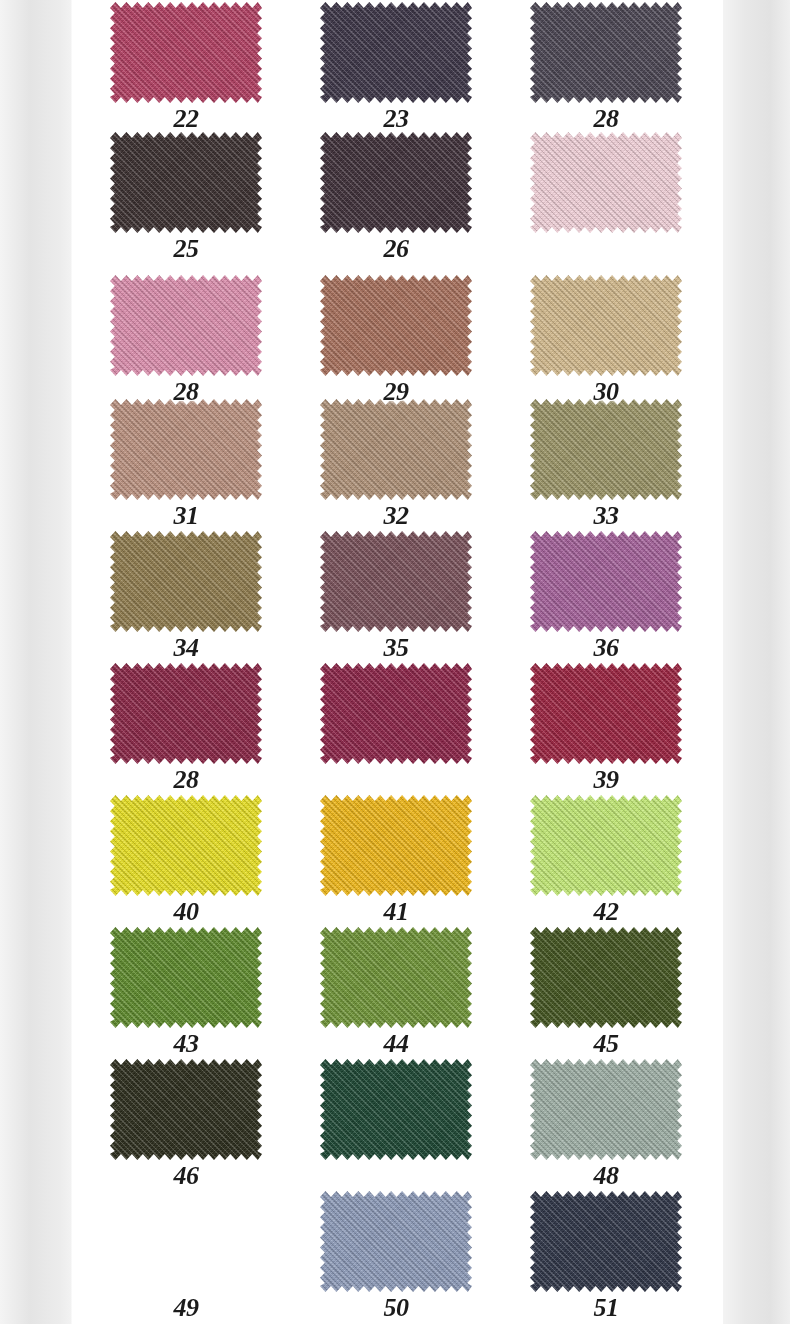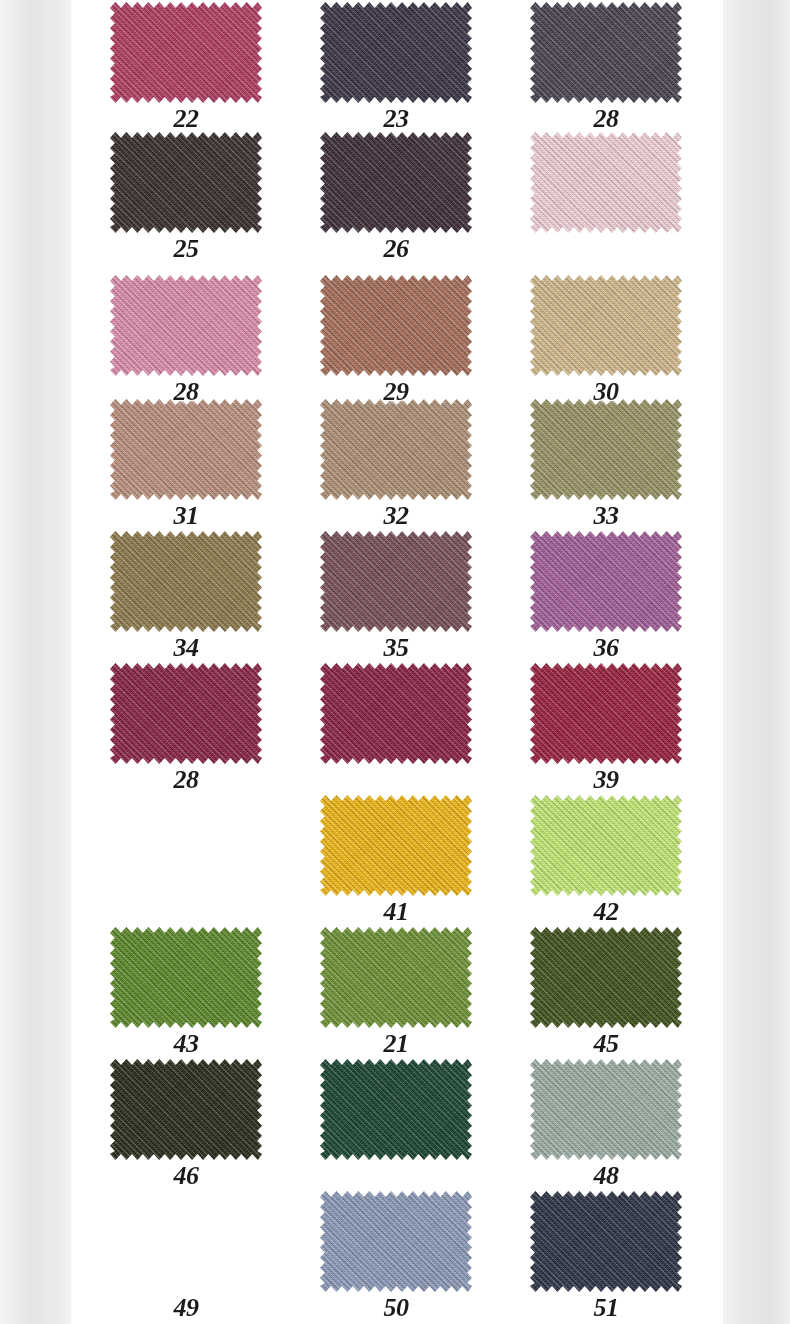--- a/index.html
+++ b/index.html
@@ -272,20 +272,26 @@
             </div>
           </div>
           <div class="cell c2">
             <div class="swatch">
               <div class="cloth" style="background-color: rgb(155, 35, 64);"></div>
             </div>
             <div class="num">39</div>
           </div>
         </div>
         <div class="row" style="top: 793px;">
+          <div class="cell c0">
+            <div class="swatch">
+              <div class="cloth" style="background-color: rgb(232, 224, 36);"></div>
+            </div>
+            <div class="num">40</div>
+          </div>
           <div class="cell c1">
             <div class="swatch">
               <div class="cloth" style="background-color: rgb(240, 184, 25);"></div>
             </div>
             <div class="num">41</div>
           </div>
           <div class="cell c2">
             <div class="swatch">
               <div class="cloth" style="background-color: rgb(195, 234, 118);"></div>
             </div>
@@ -296,21 +302,21 @@
           <div class="cell c0">
             <div class="swatch">
               <div class="cloth" style="background-color: rgb(94, 138, 44);"></div>
             </div>
             <div class="num">43</div>
           </div>
           <div class="cell c1">
             <div class="swatch">
               <div class="cloth" style="background-color: rgb(111, 148, 55);"></div>
             </div>
-            <div class="num">21</div>
+            <div class="num">44</div>
           </div>
           <div class="cell c2">
             <div class="swatch">
               <div class="cloth" style="background-color: rgb(66, 84, 31);"></div>
             </div>
             <div class="num">45</div>
           </div>
         </div>
         <div class="row" style="top: 1057px;">
           <div class="cell c0">

